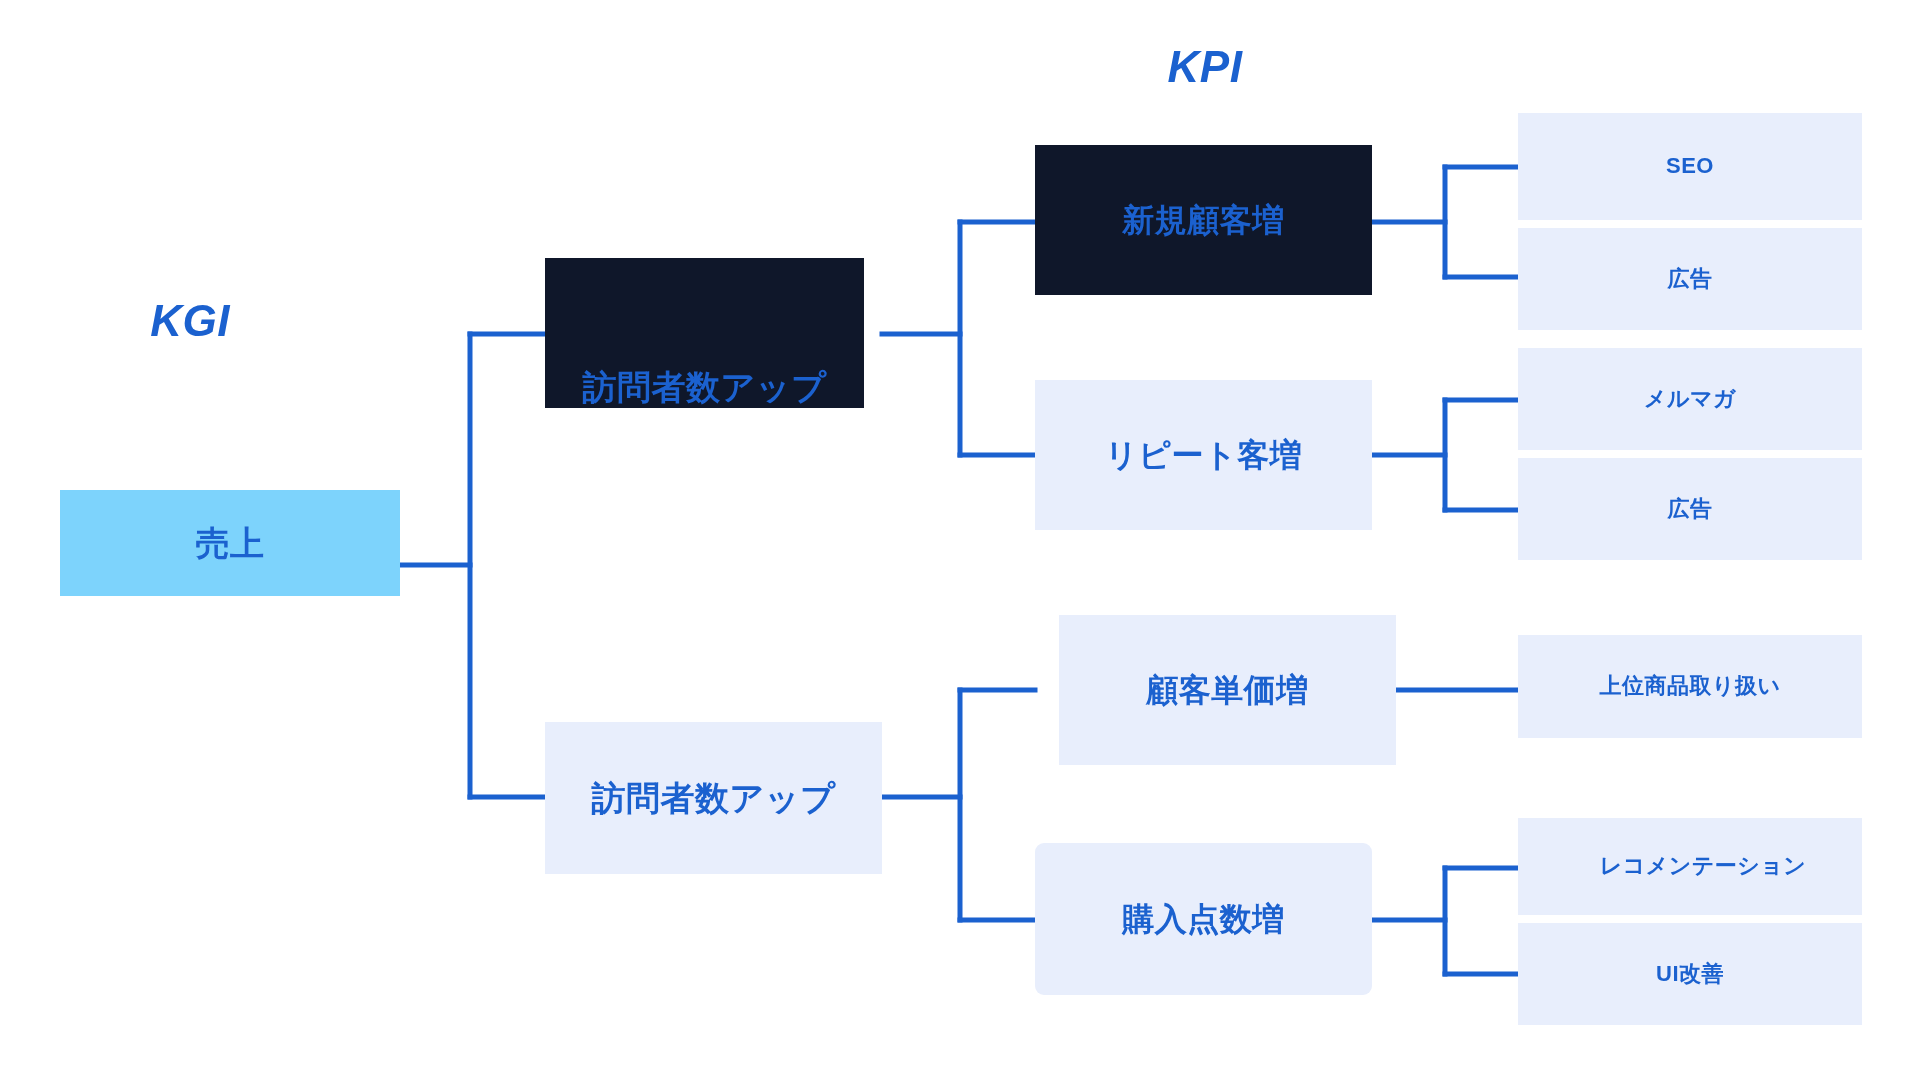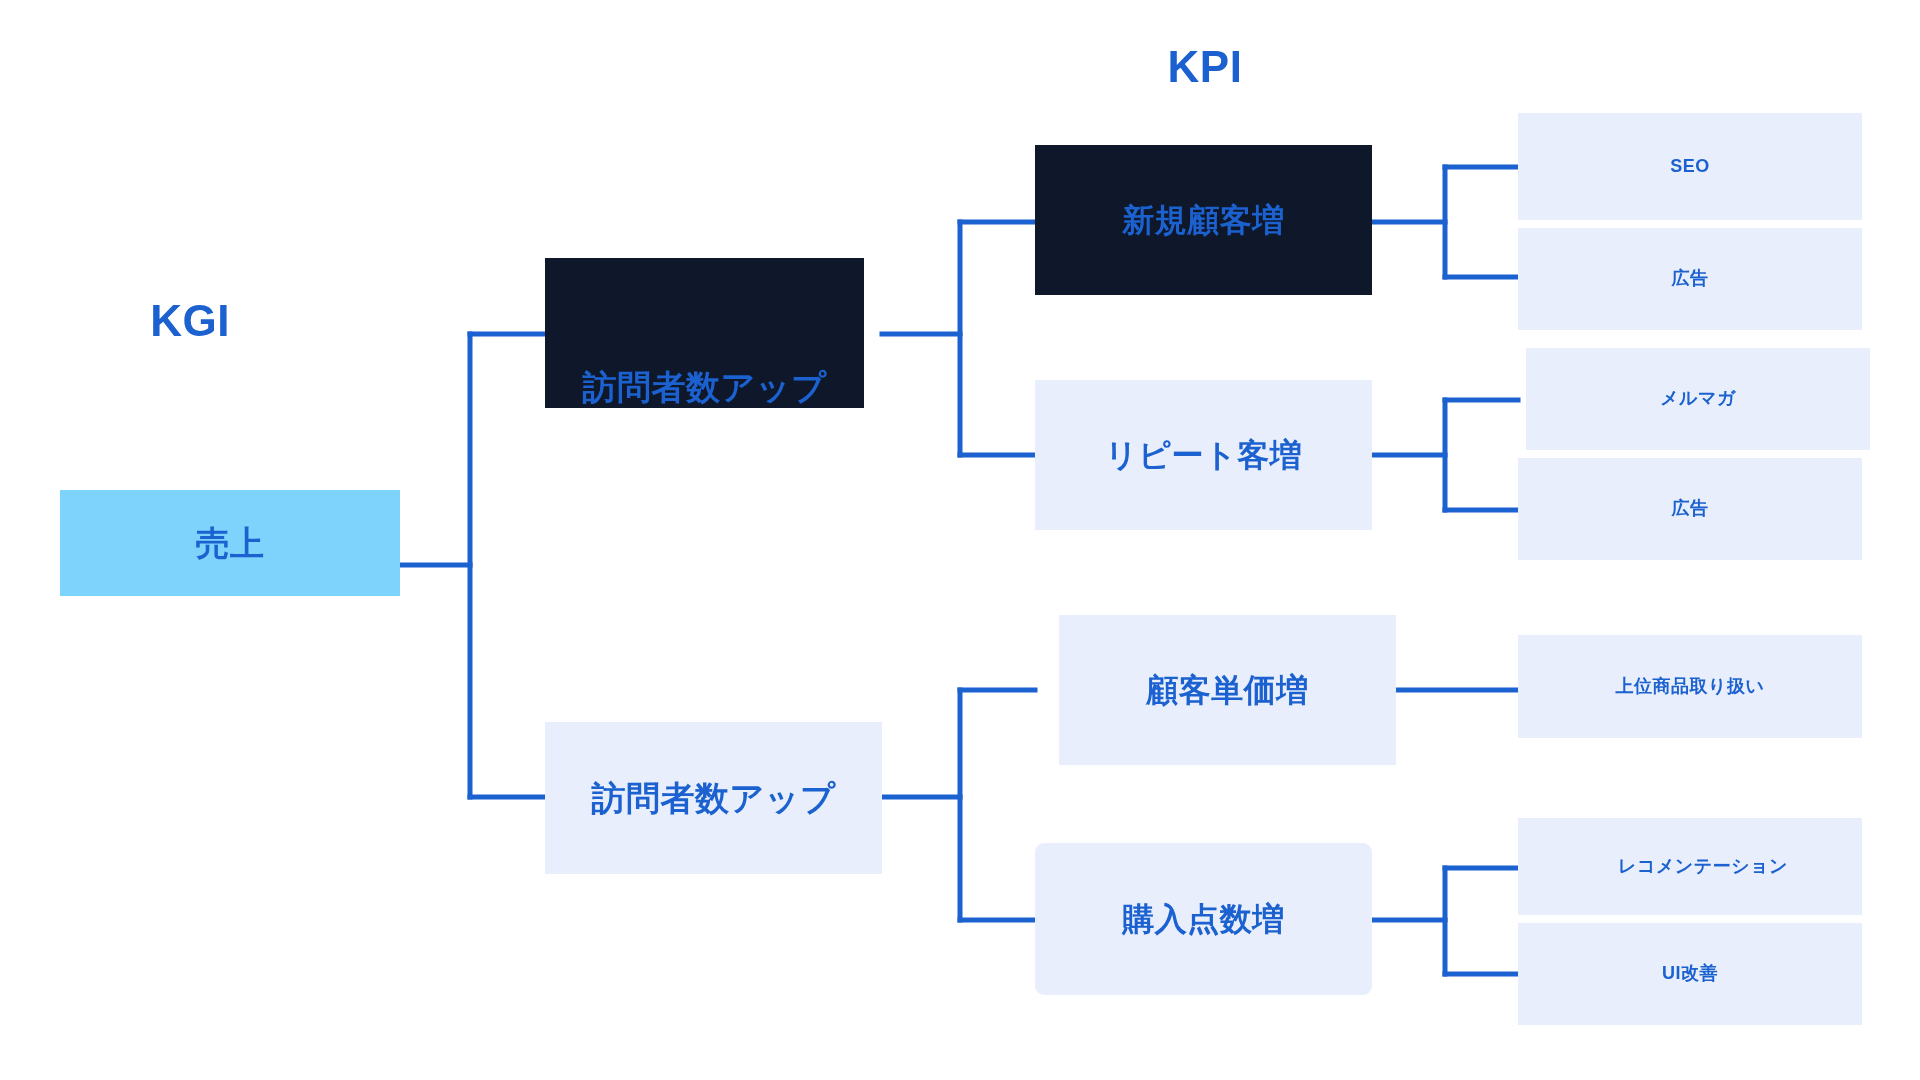--- a/index.html
+++ b/index.html
@@ -35,30 +35,31 @@
     justify-content: center;
     text-align: center;
     font-weight: bold;
     letter-spacing: 0.5px;
     line-height: 1.2;
     padding: 0 10px;
   }
   .node.lv1 { font-size: 34px; }
   .node.lv2 { font-size: 34px; }
   .node.lv3 { font-size: 32px; }
-  .node.lv4 { font-size: 18px; }
+  .node.lv4 { font-size: 22px; }
   .col-title {
     position: absolute;
     color: #1b61cf;
     font-weight: bold;
     font-size: 44px;
     letter-spacing: 0.5px;
     text-align: center;
     transform: translateX(-50%);
     white-space: nowrap;
+    font-style: italic;
   }
 </style>
 </head>
 <body>
 
 <div id="canvas">
 
   <svg class="edges" id="edge-layer" viewBox="0 0 1920 1080" preserveAspectRatio="none">
       <polyline points="400,565 470,565" fill="none" stroke="#1b61cf" stroke-width="5" stroke-linecap="square"></polyline>
       <polyline points="470,334 470,797" fill="none" stroke="#1b61cf" stroke-width="5" stroke-linecap="square"></polyline>
@@ -108,21 +109,21 @@
       </div>
       <div class="node lv3" style="left: 1035px; top: 843px; width: 337px; height: 152px; background: rgb(232, 238, 252); color: rgb(27, 97, 207); border-radius: 9px;">
         <span>購入点数増</span>
       </div>
       <div class="node lv4" style="left: 1518px; top: 113px; width: 344px; height: 107px; background: rgb(232, 238, 252); color: rgb(27, 97, 207);">
         <span>SEO</span>
       </div>
       <div class="node lv4" style="left: 1518px; top: 228px; width: 344px; height: 102px; background: rgb(232, 238, 252); color: rgb(27, 97, 207);">
         <span>広告</span>
       </div>
-      <div class="node lv4" style="left: 1518px; top: 348px; width: 344px; height: 102px; background: rgb(232, 238, 252); color: rgb(27, 97, 207); margin-left: 8px;">
+      <div class="node lv4" style="left: 1518px; top: 348px; width: 344px; height: 102px; background: rgb(232, 238, 252); color: rgb(27, 97, 207);">
         <span>メルマガ</span>
       </div>
       <div class="node lv4" style="left: 1518px; top: 458px; width: 344px; height: 102px; background: rgb(232, 238, 252); color: rgb(27, 97, 207);">
         <span>広告</span>
       </div>
       <div class="node lv4" style="left: 1518px; top: 635px; width: 344px; height: 103px; background: rgb(232, 238, 252); color: rgb(27, 97, 207);">
         <span>上位商品取り扱い</span>
       </div>
       <div class="node lv4" style="left: 1518px; top: 818px; width: 344px; height: 97px; background: rgb(232, 238, 252); color: rgb(27, 97, 207); padding-left: 36px;">
         <span>レコメンテーション</span>

